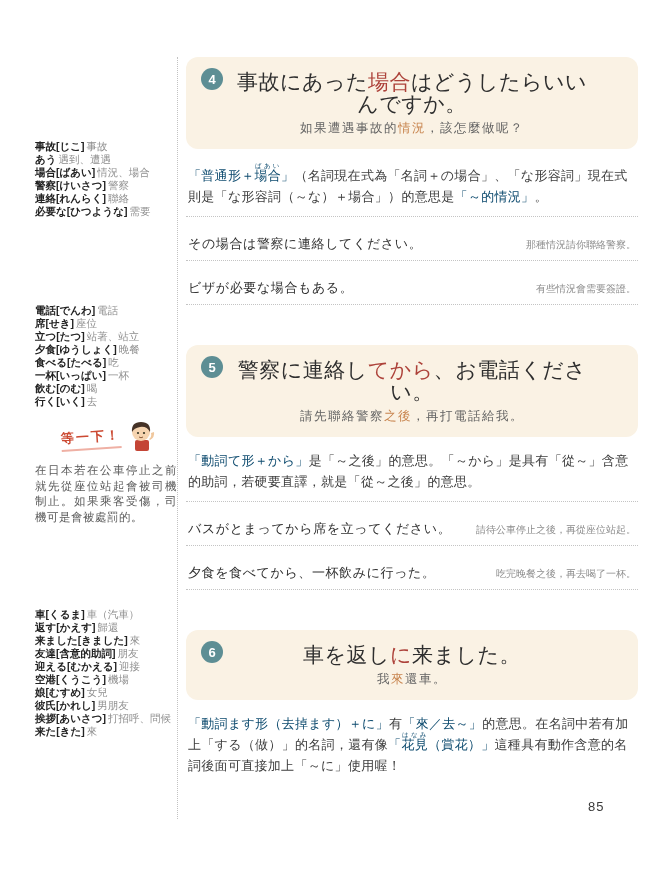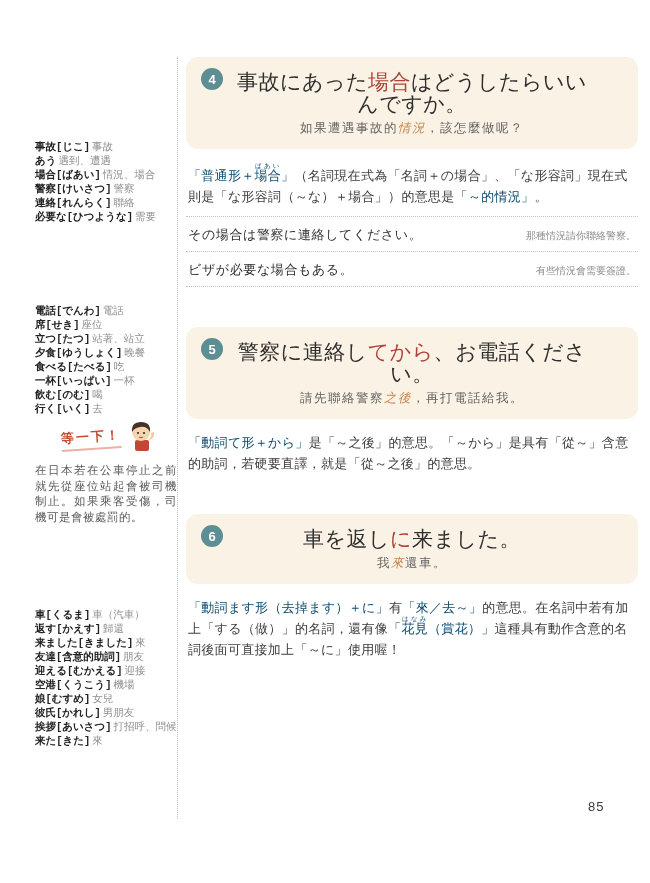--- a/index.html
+++ b/index.html
@@ -11,21 +11,21 @@
     -webkit-font-smoothing:antialiased;
   }
   .divider-v {
     position:absolute; left:177px; top:57px; height:762px; width:0;
     border-left:1px dotted #c2c2c2;
   }
   
   aside { position:absolute; left:35px; top:0; width:142px; }
   .vocab-block { position:absolute; left:0; width:142px; font-size:10.5px; line-height:13px; }
   .vocab-item { margin:0; }
-  .vocab-item .w { color:#222222; font-weight:700;font-family:Liberation Mono, monospace; }
+  .vocab-item .w { color:#222222; font-weight:700; }
   .vocab-item .m { color:#8f8f8f; margin-left:2px; }
   .note { position:absolute; left:0; width:142px; }
   .note-header { display:flex; align-items:flex-end; gap:5px; padding-left:26px; height:34px; }
   .note-label {
     color:#cc4a33; font-weight:700; font-size:13px; letter-spacing:2px;
     display:inline-block; transform:rotate(-4deg);
     border-bottom:2px solid #efb0a4; padding-bottom:2px; margin-bottom:4px;
   }
   .note-text {
     margin:9px 0 0; font-size:11.5px; line-height:15.5px; color:#5a5a5a;
@@ -40,31 +40,31 @@
   }
   .badge {
     position:absolute; left:15px; top:11px; width:22px; height:22px;
     border-radius:50%; background:#5d8e94; color:#ffffff;
     font-size:13px; font-weight:700;
     display:flex; align-items:center; justify-content:center;
   }
   .jp-title { font-size:21px; font-weight:400; color:#2e2e2e; letter-spacing:0.5px; line-height:22px; }
   .jp-title .red { color:#ad423a; }
   .zh-subtitle { margin-top:5px; font-size:12.5px; color:#636363; letter-spacing:1.5px; line-height:16px; }
-  .zh-subtitle .orange { color:#c8854f;font-style:italic; }
+  .zh-subtitle .orange { color:#c8854f; }
   .explanation { margin:13px 2px 9px; font-size:13px; line-height:21px; color:#3d3d3d; letter-spacing:0.3px; }
   .explanation .red { color:#0c4a6e; }
   ruby { ruby-position:over; }
   ruby rt { font-size:6.5px; letter-spacing:1px; color:inherit; }
   .examples { border-top:1px dotted #c4c4c4; }
   .example-row {
     display:flex; justify-content:space-between; align-items:baseline;
     padding:9px 2px 8px; border-bottom:1px dotted #c4c4c4;
   }
-  .example-row .jp { font-size:13px; color:#2f2f2f; letter-spacing:0.6px; line-height:17px; }
+  .example-row .jp { font-size:13px; color:#2f2f2f; letter-spacing:0.6px; line-height:17px;margin-top:9px; }
   .example-row .zh { font-size:10px; color:#8c8c8c; white-space:nowrap; margin-left:12px; }
   .page-number { position:absolute; left:588px; top:799px; font-size:13px; color:#3a3a3a; letter-spacing:1px; }
 </style>
 </head>
 <body>
 
 <div class="divider-v"></div>
 
 <aside>
 
@@ -164,20 +164,30 @@
     </div>
   </section>
 
   <section class="section">
     <div class="title-box">
       <div class="badge">5</div>
       <div class="jp-title"><span>警察に連絡し</span><span class="red">てから</span><span>、お電話ください。</span></div>
       <div class="zh-subtitle"><span>請先聯絡警察</span><span class="orange">之後</span><span>，再打電話給我。</span></div>
     </div>
     <p class="explanation"><span class="red">「動詞て形＋から」</span><span>是「～之後」的意思。「～から」是具有「從～」含意的助詞，若硬要直譯，就是「從～之後」的意思。</span></p>
+    <div class="examples">
+      <div class="example-row">
+        <span class="jp">バスがとまってから席を立ってください。</span>
+        <span class="zh">請待公車停止之後，再從座位站起。</span>
+      </div>
+      <div class="example-row">
+        <span class="jp">夕食を食べてから、一杯飲みに行った。</span>
+        <span class="zh">吃完晚餐之後，再去喝了一杯。</span>
+      </div>
+    </div>
   </section>
 
   <section class="section">
     <div class="title-box">
       <div class="badge">6</div>
       <div class="jp-title"><span>車を返し</span><span class="red">に</span><span>来ました。</span></div>
       <div class="zh-subtitle"><span>我</span><span class="orange">來</span><span>還車。</span></div>
     </div>
     <p class="explanation"><span class="red">「動詞ます形（去掉ます）＋に」</span><span>有</span><span class="red">「來／去～」</span><span>的意思。在名詞中若有加上「する（做）」的名詞，還有像</span><span class="red">「</span><ruby class="red">花見<rt>はなみ</rt></ruby><span class="red">（賞花）」</span><span>這種具有動作含意的名詞後面可直接加上「～に」使用喔！</span></p>
   </section>

